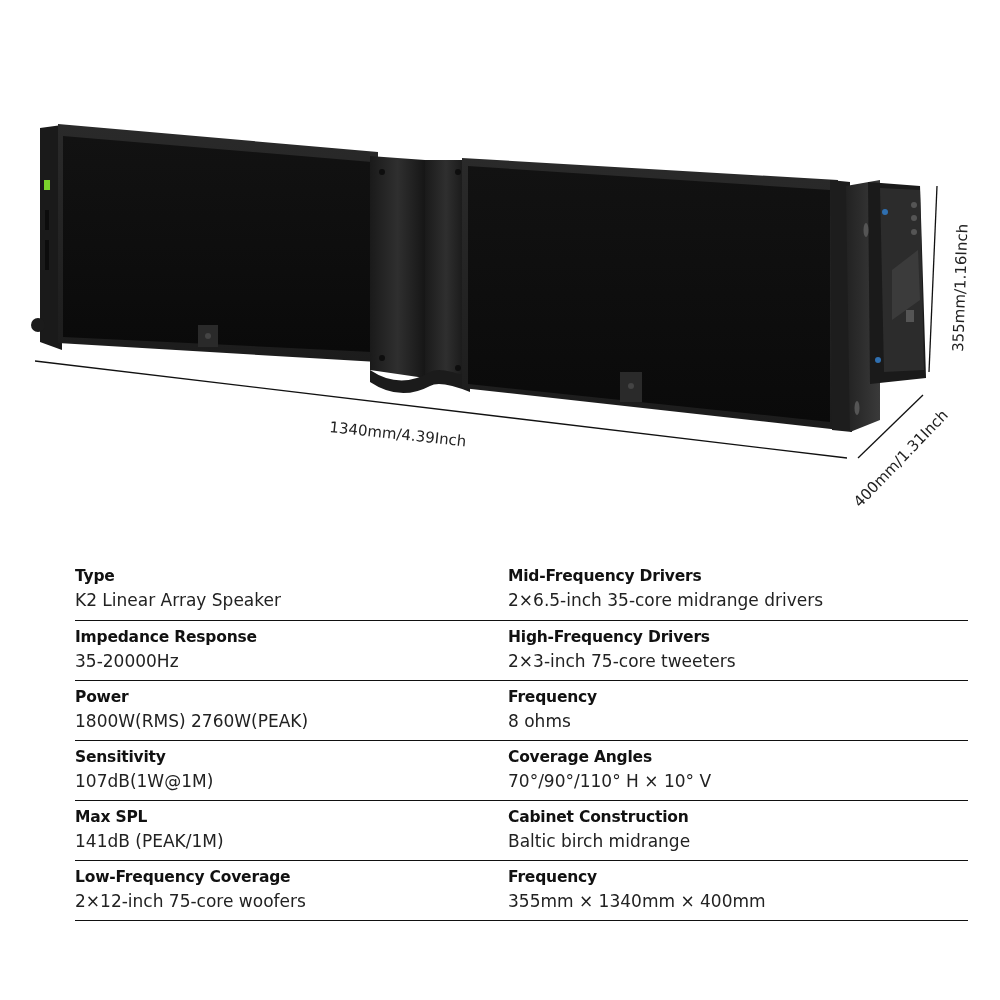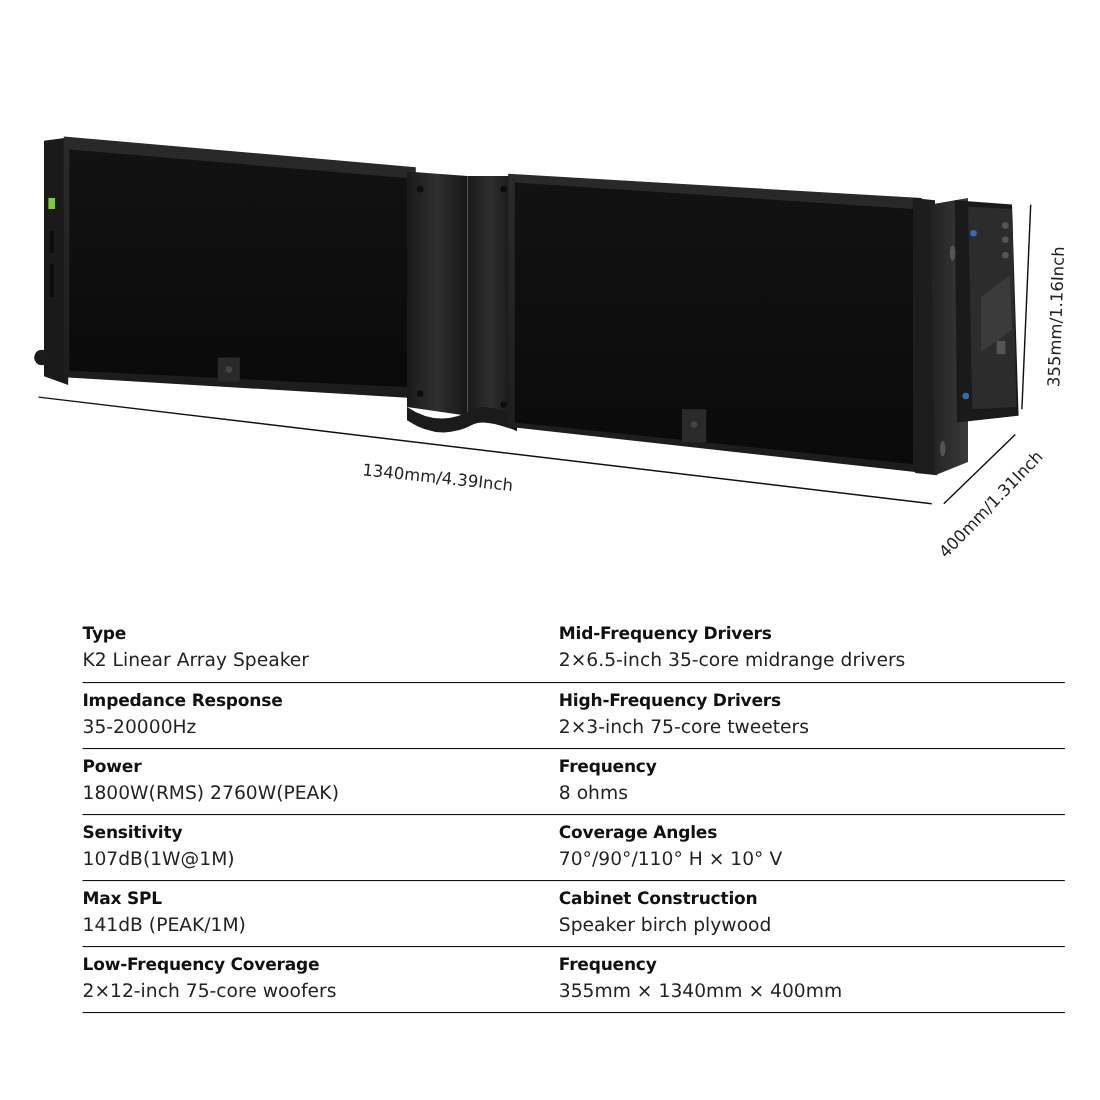--- a/index.html
+++ b/index.html
@@ -135,21 +135,21 @@
       <div class="spec-value">70°/90°/110° H × 10° V</div>
     </div>
   </div>
   <div class="spec-row">
     <div class="spec-cell">
       <div class="spec-label">Max SPL</div>
       <div class="spec-value">141dB (PEAK/1M)</div>
     </div>
     <div class="spec-cell right">
       <div class="spec-label">Cabinet Construction</div>
-      <div class="spec-value">Speaker birch plywood</div>
+      <div class="spec-value">Baltic birch midrange</div>
     </div>
   </div>
   <div class="spec-row">
     <div class="spec-cell">
       <div class="spec-label">Low-Frequency Coverage</div>
       <div class="spec-value">2×12-inch 75-core woofers</div>
     </div>
     <div class="spec-cell right">
       <div class="spec-label">Frequency</div>
       <div class="spec-value">355mm × 1340mm × 400mm</div>

